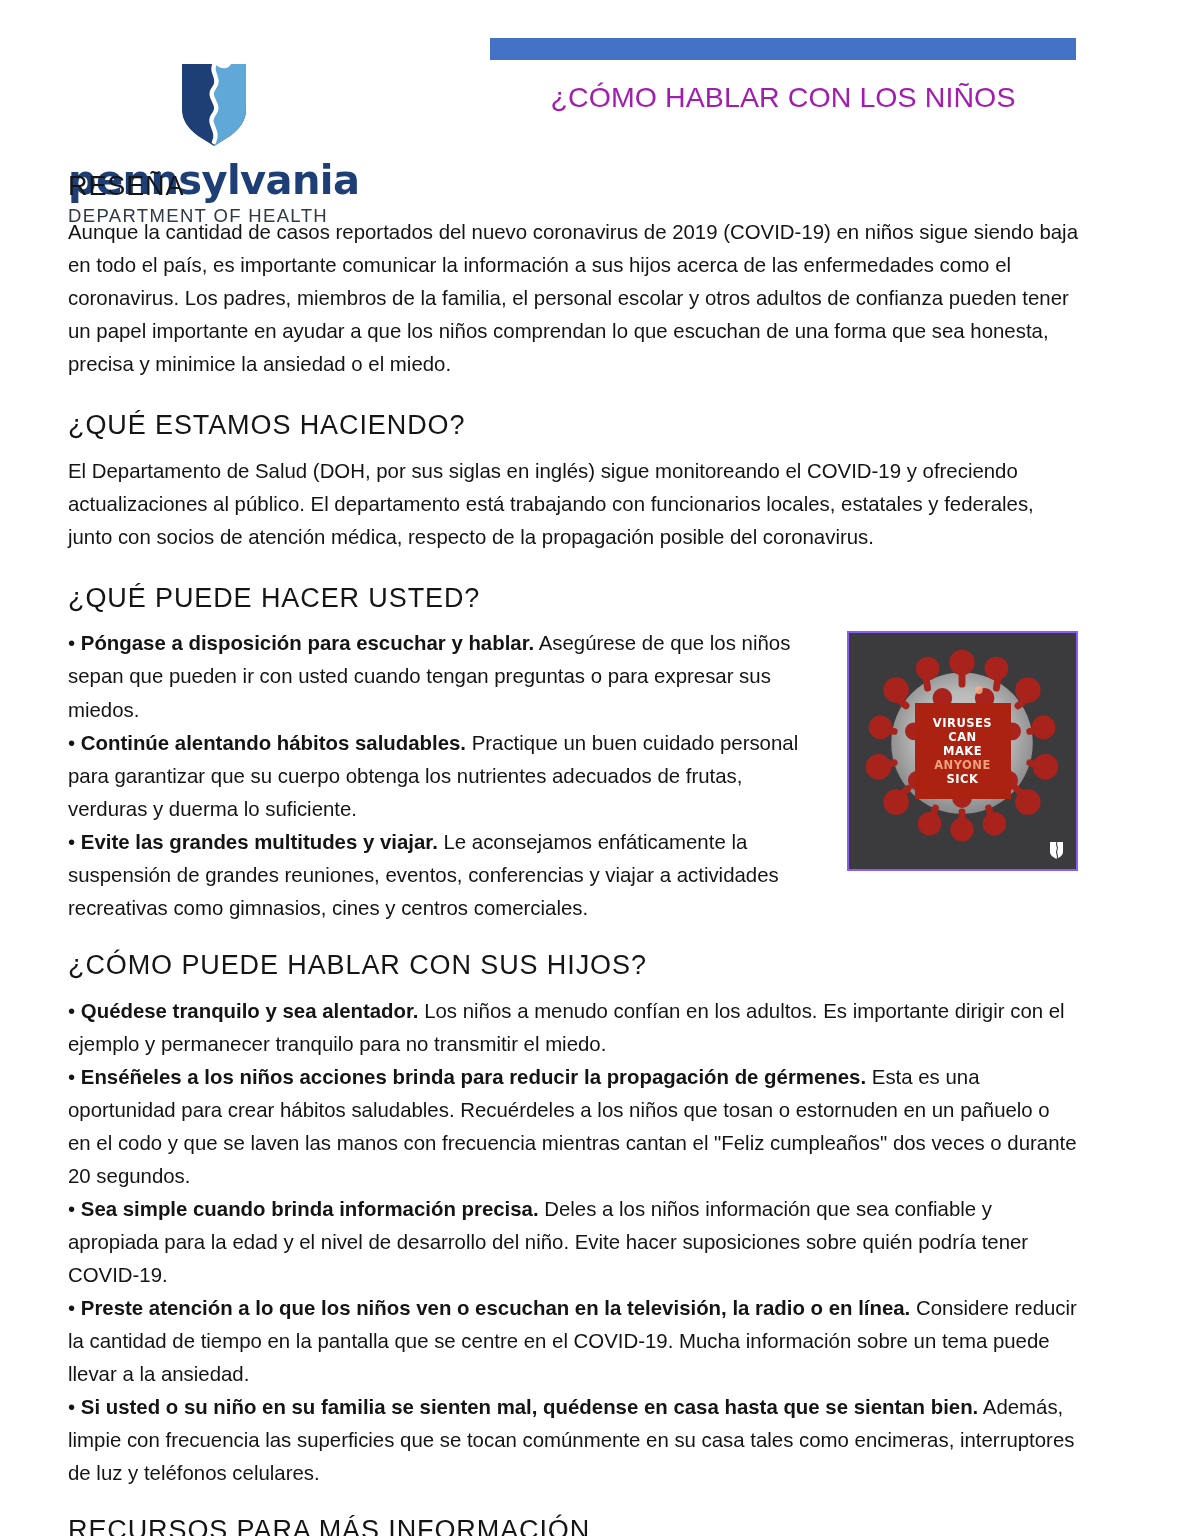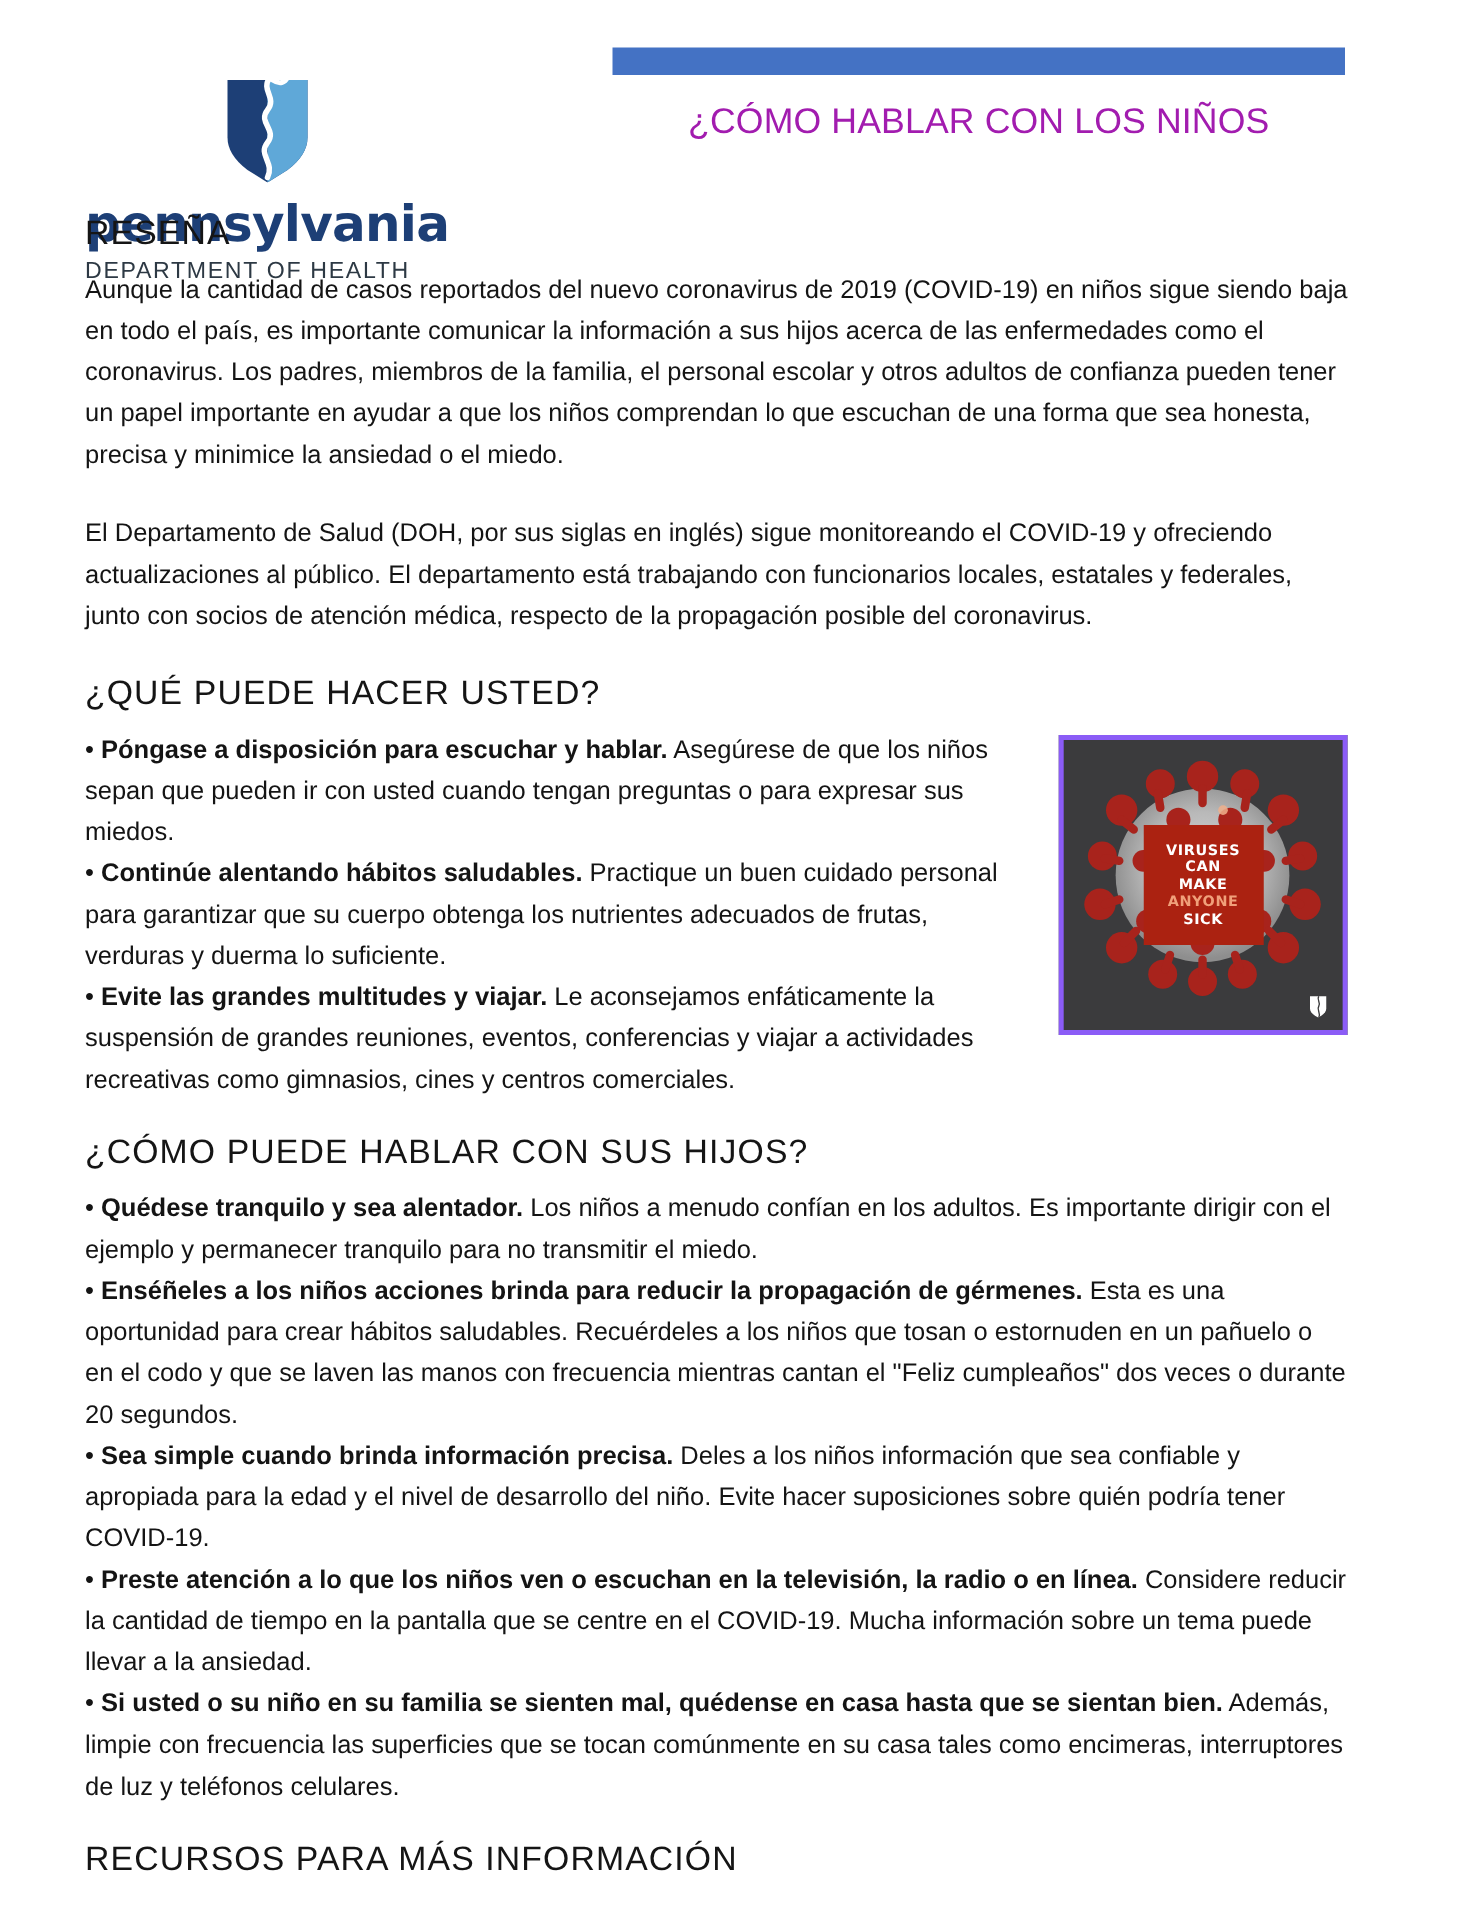--- a/index.html
+++ b/index.html
@@ -112,21 +112,21 @@
   .bullet b { font-weight: bold; }
 
   
   .with-img { position: relative; }
   .virus-fig {
     float: right;
     width: 231px;
     height: 240px;
     margin: 4px 0 6px 26px;
     position: relative;
-    border: 4px solid #8b5cf6;
+    border: 2px solid #8b5cf6;
     background: #3a3a3c;
     overflow: hidden;
   }
   .virus-bg {
     position: absolute;
     inset: 0;
     background: #3b3b3d;
   }
   .virus-svg { position: absolute; inset: 0; width: 100%; height: 100%; }
   .virus-label {
@@ -192,20 +192,21 @@
   </div>
 
   <div class="body-area">
 
     <div class="sec">
       <h2 class="section-head">RESEÑA</h2>
       <p class="para">Aunque la cantidad de casos reportados del nuevo coronavirus de 2019 (COVID-19) en niños sigue siendo baja en todo el país, es importante comunicar la información a sus hijos acerca de las enfermedades como el coronavirus. Los padres, miembros de la familia, el personal escolar y otros adultos de confianza pueden tener un papel importante en ayudar a que los niños comprendan lo que escuchan de una forma que sea honesta, precisa y minimice la ansiedad o el miedo.</p>
     </div>
 
     <div class="sec">
+      <h2 class="section-head">¿QUÉ ESTAMOS HACIENDO?</h2>
       <p class="para">El Departamento de Salud (DOH, por sus siglas en inglés) sigue monitoreando el COVID-19 y ofreciendo actualizaciones al público. El departamento está trabajando con funcionarios locales, estatales y federales, junto con socios de atención médica, respecto de la propagación posible del coronavirus.</p>
     </div>
 
     <div class="sec tight with-img clearfix">
       <h2 class="section-head">¿QUÉ PUEDE HACER USTED?</h2>
 
       <figure class="virus-fig">
         <div class="virus-bg"></div>
         <svg class="virus-svg" viewBox="0 0 231 240" aria-hidden="true">
           <defs>

